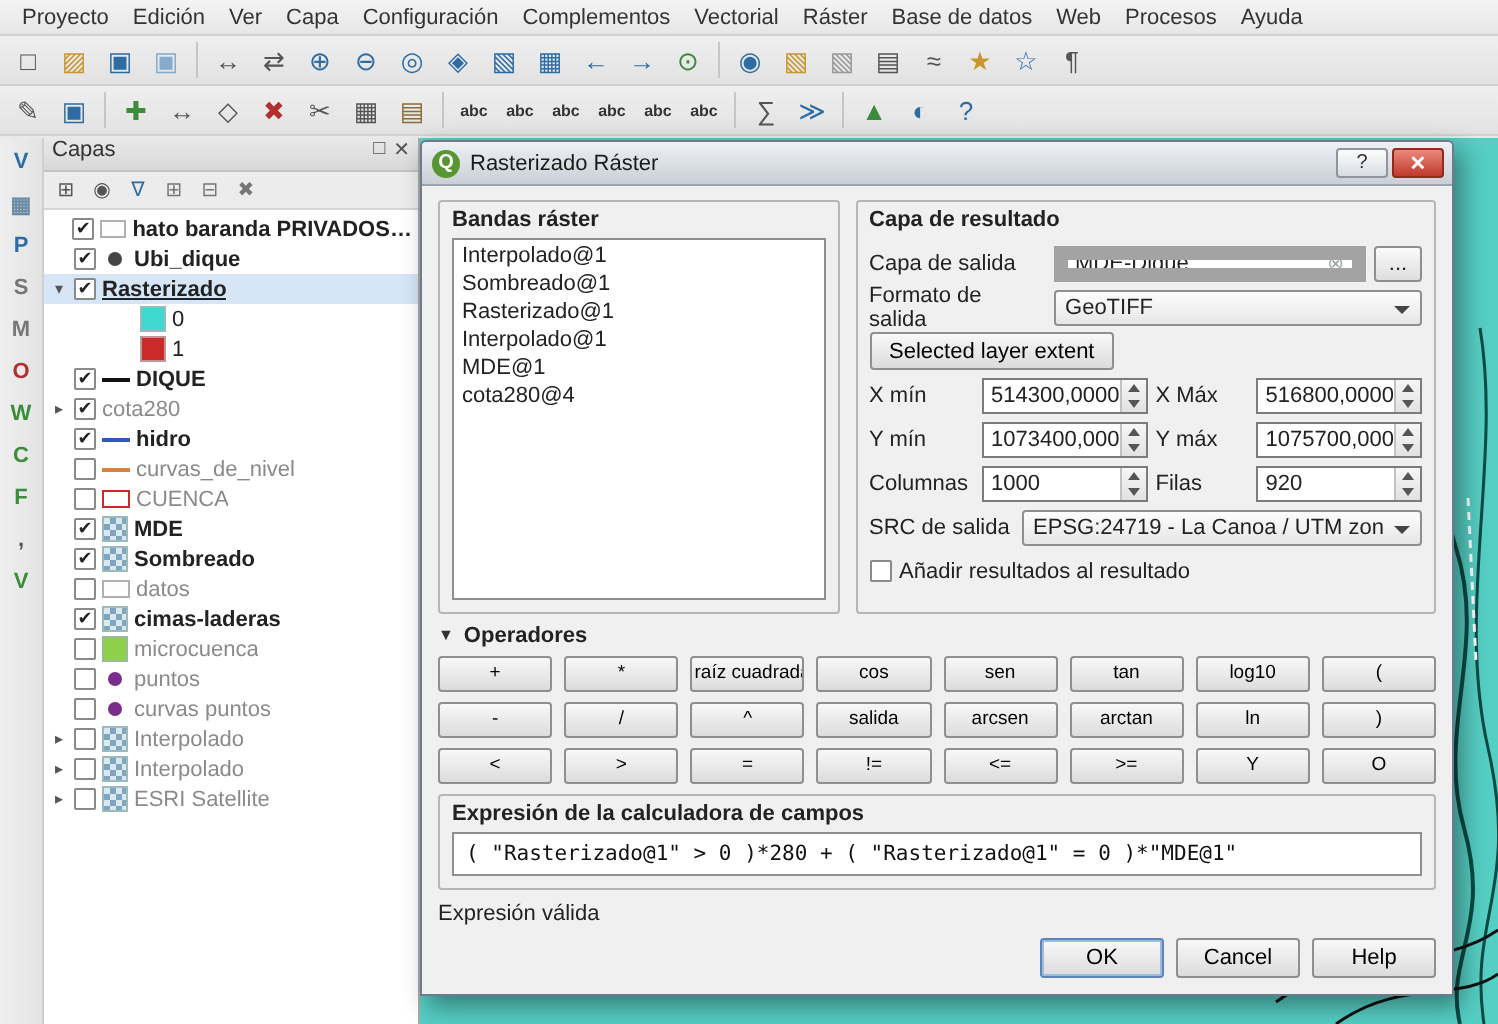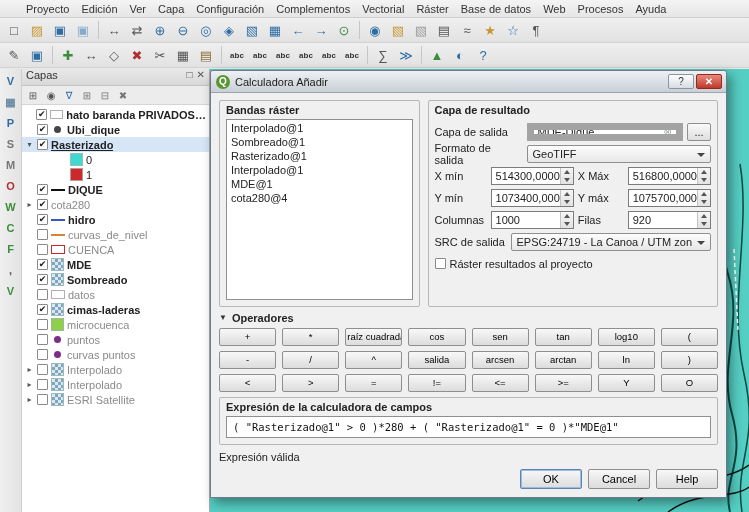--- a/index.html
+++ b/index.html
@@ -1,20 +1,20 @@
 <!DOCTYPE html>
 <html><head>
 <meta charset="utf-8">
 <style>
   * { margin:0; padding:0; box-sizing:border-box; }
   html,body { width:749px; height:512px; overflow:hidden; }
   body { font-family:"Liberation Sans", sans-serif; font-size:11px; color:#222; background:#e9e9e9; position:relative; }
 
   
-  .menubar { height:18px; background:linear-gradient(#f4f4f4,#e6e6e6); border-bottom:1px solid #cfcfcf; display:flex; align-items:center; padding-left:20px; }
+  .menubar { height:18px; background:linear-gradient(#f4f4f4,#e6e6e6); border-bottom:1px solid #cfcfcf; display:flex; align-items:center; padding-left:5px; }
   .menu-item { padding:2px 6px; color:#333; cursor:default; }
   .toolbar { height:25px; background:linear-gradient(#efefef,#e2e2e2); border-bottom:1px solid #d2d2d2; display:flex; align-items:center; padding:0 3px; gap:1px; overflow:hidden; }
   .tb-icon { width:22px; height:22px; display:flex; align-items:center; justify-content:center; font-size:13px; border:1px solid transparent; border-radius:2px; }
   .tb-text { font-size:8px; font-weight:bold; }
   .tb-sep { width:1px; height:18px; background:#c6c6c6; margin:0 3px; }
 
   
   .main { position:absolute; top:69px; left:0; right:0; bottom:0; display:flex; }
   .left-toolbar { width:22px; background:linear-gradient(90deg,#efefef,#e3e3e3); border-right:1px solid #cfcfcf; display:flex; flex-direction:column; align-items:center; padding-top:3px; gap:3px; }
   .lt-icon { width:18px; height:18px; display:flex; align-items:center; justify-content:center; font-size:11px; font-weight:bold; border-radius:2px; }
@@ -328,21 +328,21 @@
         <path d="M428,432 C468,402 508,418 539,396" fill="none" stroke-width="1.5" class="contour-black" stroke="#111111"></path>
         <path d="M458,443 C490,420 520,432 539,418" fill="none" stroke-width="1.5" class="contour-black" stroke="#111111"></path>
         <path d="M524,180 L528,262" fill="none" stroke="#ffffff" stroke-width="1.5" stroke-dasharray="4,3"></path>
       </svg>
     </div>
   </div>
 
   <div class="dialog">
     <div class="dlg-titlebar">
       <span class="dlg-icon">Q</span>
-      <span class="dlg-title">Calculadora Añadir</span>
+      <span class="dlg-title">Rasterizado Ráster</span>
       <span class="dlg-btns">
         <span class="dlg-btn">?</span>
         <span class="dlg-btn close">✕</span>
       </span>
     </div>
 
     <div class="dlg-body">
       <div class="top-row">
         <div class="groupbox bands-group">
           <div class="gb-title">Bandas ráster</div>
@@ -368,20 +368,23 @@
             <span class="mini-btn">...</span>
           </div>
 
           <div class="form-row">
             <span class="lbl w90">Formato de salida</span>
             <span class="select">
               <span>GeoTIFF</span>
             </span>
           </div>
 
+          <div class="form-row">
+            <button class="btn">Selected layer extent</button>
+          </div>
 
           <div class="grid4">
             <span class="lbl">X mín</span>
             <span class="spin">
                 <span>514300,00000</span>
                 <span class="steppers">
                   <span class="step up"></span>
                   <span class="step down"></span>
                 </span>
               </span>
@@ -435,21 +438,21 @@
 
           <div class="form-row">
             <span class="lbl" style="width:72px">SRC de salida</span>
             <span class="select">
               <span>EPSG:24719 - La Canoa / UTM zon</span>
             </span>
           </div>
 
           <div class="form-row">
             <span class="chk"></span>
-            <span class="lbl">Ráster resultados al proyecto</span>
+            <span class="lbl">Añadir resultados al resultado</span>
           </div>
         </div>
       </div>
 
       <div class="ops-section">
         <div class="ops-header">
           <span class="ops-collapse">▼</span>
           <span>Operadores</span>
         </div>
         <div class="ops-grid" id="ops-grid">

